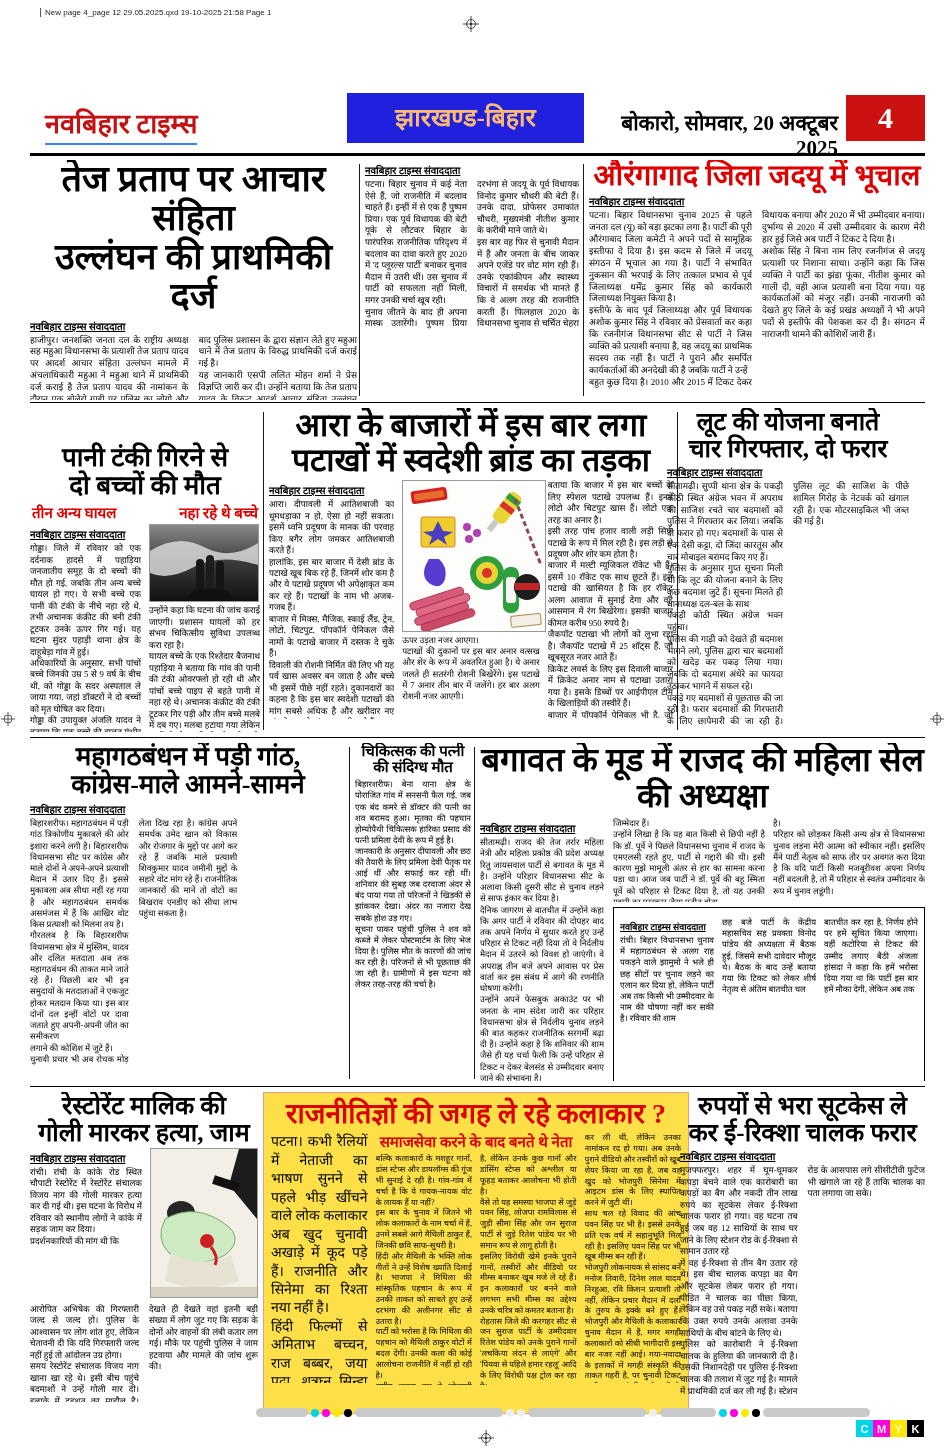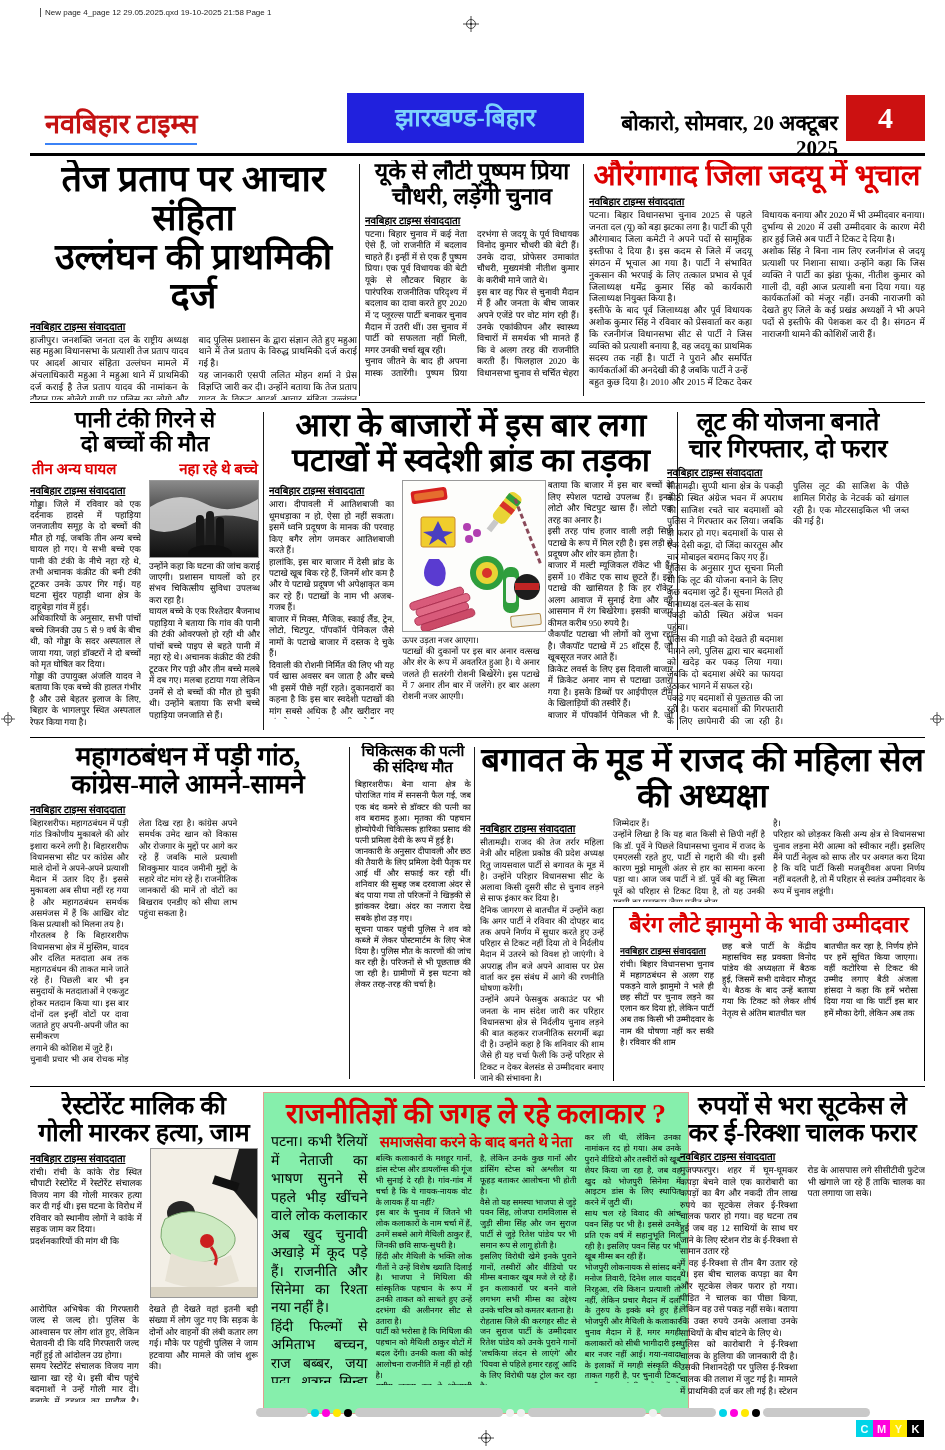--- a/index.html
+++ b/index.html
@@ -1,36 +1,36 @@
 <!DOCTYPE html>
 <html><head>
 <meta charset="utf-8">
 <style>
   html,body{margin:0;padding:0;background:#e8e8e8;}
   .page{position:relative;width:945px;height:1450px;background:#ffffff;margin:0 auto;
         font-family:"Liberation Serif", serif;color:#000;overflow:hidden;}
   .abs{position:absolute;}
   .slug{font-family:"Liberation Sans", sans-serif;font-size:8px;color:#222;border-left:1px solid #555;padding-left:4px;}
   .paper-name{font-size:27px;font-weight:bold;color:#c41212;border-bottom:2px solid #3b82f6;padding-bottom:2px;}
-  .edition-strip{background:#2121dd;color:#7dd3fc;font-size:25px;font-weight:bold;text-align:center;line-height:50px;}
+  .edition-strip{background:#2121dd;color:#fdba74;font-size:25px;font-weight:bold;text-align:center;line-height:50px;}
   .dateline{font-size:21px;font-weight:bold;text-align:right;}
   .pagenum{background:#cc1111;color:#fff;font-size:30px;font-weight:bold;text-align:center;line-height:46px;}
   .rule{background:#000;}
   .vdiv{position:absolute;width:1px;background:#1a1a1a;}
   .hl{font-weight:bold;text-align:center;line-height:1.08;white-space:pre-line;color:#000;}
   .hl.red{color:#dd0000;}
   .byline{font-weight:bold;font-size:10px;text-align:left;text-decoration:underline;margin:3px 0 2px 0;}
   .body{font-size:9px;line-height:1.32;text-align:justify;white-space:pre-line;overflow:hidden;column-gap:10px;column-fill:auto;}
   .cols2{column-count:2;}
   .cols3{column-count:3;}
   .subheads{display:flex;justify-content:space-between;font-weight:bold;color:#dd0000;font-size:15px;padding:2px 2px;}
   .photoframe{border:1px solid #999;background:#fff;}
   .caption{font-size:8.6px;line-height:1.3;text-align:justify;white-space:pre-line;overflow:hidden;}
   .boxart{border:1px solid #000;background:#fff;padding:5px 6px;overflow:hidden;}
-  .pinkbox{background:#86efac;border:1px solid #e0a090;padding:6px 7px;overflow:hidden;}
+  .pinkbox{background:#fde047;border:1px solid #e0a090;padding:6px 7px;overflow:hidden;}
   .colsflex{display:flex;gap:8px;overflow:hidden;}
   .colsflex>div{flex:1;min-width:0;}
   .colorbar{display:flex;align-items:center;gap:3px;height:9px;}
   .cap{background:#c9c9c9;border-radius:5px;height:9px;position:relative;}
   .dot{width:8px;height:8px;border-radius:50%;display:inline-block;}
   .cmyk-sq{width:17px;height:17px;font-family:"Liberation Sans",sans-serif;font-size:11px;font-weight:bold;
            display:inline-flex;align-items:center;justify-content:center;}
 </style>
 </head>
 <body>
@@ -60,42 +60,40 @@
     <div class="body cols2" style="height:132px;font-size:9px;">हाजीपुर। जनशक्ति जनता दल के राष्ट्रीय अध्यक्ष सह महुआ विधानसभा के प्रत्याशी तेज प्रताप यादव पर आदर्श आचार संहिता उल्लंघन मामले में अंचलाधिकारी महुआ ने महुआ थाने में प्राथमिकी दर्ज कराई है तेज प्रताप यादव की नामांकन के दौरान एक बोलेरो गाड़ी पर पुलिस का लोगो और नीला एवं लाल रंग का लाइट लगा हुआ, जो रैली के आगे एस्कॉर्ट करते हुए दिखाई दिया।
 चुनाव के दौरान पुलिस गाड़ी से एस्कॉर्ट किया जाना आदर्श आचार संहिता का उल्लंघन बताया गया है। वीडियो इंटरनेट मीडिया पर तेजी से प्रसारित होने के बाद पुलिस प्रशासन के द्वारा संज्ञान लेते हुए महुआ थाने में तेज प्रताप के विरुद्ध प्राथमिकी दर्ज कराई गई है।
 यह जानकारी एसपी ललित मोहन शर्मा ने प्रेस विज्ञप्ति जारी कर दी। उन्होंने बताया कि तेज प्रताप यादव के विरुद्ध आदर्श आचार संहिता उल्लंघन मामले में महुआ थाना में प्राथमिकी दर्ज कराई गई है।
 महुआ अंचलाधिकारी मनी कुमार वर्मा ने महुआ थाने में आदर्श आचार संहिता उल्लंघन मामले में प्राथमिकी दर्ज कराई है। दर्ज प्राथमिकी में बताया गया है कि तेज प्रताप यादव जन शक्ति जनता दल से बिहार विधानसभा चुनाव में 126 महुआ विधान सभा क्षेत्र से प्रत्याशी हैं।
 जिनका नामांकन कार्यक्रम निर्वाची पदाधिकारी सह अनुमंडल पदाधिकारी महुआ के कार्यालय में बीते 16 अक्टूबर को प्रस्तावित था। उनके नामांकन कार्यक्रम के समय का एक वीडियो इंटरनेट मीडिया पर प्रसारित हुआ। प्रसारित वीडियो में देखा गया कि एक उजले रंग का बोलेरो गाड़ी जिसका रजिस्ट्रेशन नम्बर बीआर 03अफ820, जिसके उपर पुलिस हूटर नीला एवं लाल रंग का लाइट लगा हुआ था। जो रैली के आगे आगे स्कॉट करते हुए दिखाई दिया गया है। चूंकि चुनाव जैसे समय में पुलिस गाड़ी से स्कॉट किया जाना आदर्श चुनाव आचार संहिता का उल्लंघन है।
 आदर्श चुनाव आचार संहिता उल्लंघन को लेकर जन शक्ति जनता दल के प्रत्याशी तेज प्रताप यादव के विरुद्ध भारतीय न्याय संहिता-2023 के सुसंगत धाराओं के अन्तर्गत प्राथमिकी की गई है। गौरतलब हो कि उजाला रंग के बोलोरो गाड़ी में पुलिस लिखा हुआ और पीछे से तेज प्रताप यादव की पार्टी का झंडा लिए प्रचार करने का वीडियो इंटरनेट मीडिया पर तेजी से प्रसारित हुआ।</div>
   </div>
   <div class="vdiv" style="left:359px;top:164px;height:232px;"></div>
 
   <div class="abs" style="left:365px;top:160px;width:214px;height:240px;overflow:hidden;">
-    <div class="hl" style="font-size:23px;">यूके से लौटी पुष्पम प्रिया
-चौधरी, लड़ेंगी चुनाव</div>
     <div class="byline">नवबिहार टाइम्स संवाददाता</div>
     <div class="body cols2" style="height:162px;font-size:8.8px;">पटना। बिहार चुनाव में कई नेता ऐसे हैं, जो राजनीति में बदलाव चाहते हैं। इन्हीं में से एक हैं पुष्पम प्रिया। एक पूर्व विधायक की बेटी यूके से लौटकर बिहार के पारंपरिक राजनीतिक परिदृश्य में बदलाव का दावा करते हुए 2020 में 'द प्लूरल्स पार्टी' बनाकर चुनाव मैदान में उतरी थीं। उस चुनाव में पार्टी को सफलता नहीं मिली, मगर उनकी चर्चा खूब रही।
 चुनाव जीतने के बाद ही अपना मास्क उतारेंगी। पुष्पम प्रिया दरभंगा से जदयू के पूर्व विधायक विनोद कुमार चौधरी की बेटी हैं। उनके दादा, प्रोफेसर उमाकांत चौधरी, मुख्यमंत्री नीतीश कुमार के करीबी माने जाते थे।
 इस बार वह फिर से चुनावी मैदान में हैं और जनता के बीच जाकर अपने एजेंडे पर वोट मांग रही हैं। उनके एकांकीपन और स्वास्थ्य विचारों में समर्थक भी मानते हैं कि वे अलग तरह की राजनीति करती हैं। फिलहाल 2020 के विधानसभा चुनाव से चर्चित चेहरा एक बार फिर बिहार की सियासत में सक्रिय हो गया है।</div>
   </div>
   <div class="vdiv" style="left:583px;top:164px;height:232px;"></div>
 
   <div class="abs" style="left:589px;top:160px;width:336px;height:240px;overflow:hidden;">
     <div class="hl red" style="font-size:29px;">औरंगागाद जिला जदयू में भूचाल</div>
     <div class="byline">नवबिहार टाइम्स संवाददाता</div>
     <div class="body cols2" style="height:180px;font-size:9px;">पटना। बिहार विधानसभा चुनाव 2025 से पहले जनता दल (यू) को बड़ा झटका लगा है। पार्टी की पूरी औरंगाबाद जिला कमेटी ने अपने पदों से सामूहिक इस्तीफा दे दिया है। इस कदम से जिले में जदयू संगठन में भूचाल आ गया है। पार्टी ने संभावित नुकसान की भरपाई के लिए तत्काल प्रभाव से पूर्व जिलाध्यक्ष धर्मेंद्र कुमार सिंह को कार्यकारी जिलाध्यक्ष नियुक्त किया है।
 इस्तीफे के बाद पूर्व जिलाध्यक्ष और पूर्व विधायक अशोक कुमार सिंह ने रविवार को प्रेसवार्ता कर कहा कि रजनीगंज विधानसभा सीट से पार्टी ने जिस व्यक्ति को प्रत्याशी बनाया है, वह जदयू का प्राथमिक सदस्य तक नहीं है। पार्टी ने पुराने और समर्पित कार्यकर्ताओं की अनदेखी की है जबकि पार्टी ने उन्हें
 बहुत कुछ दिया है। 2010 और 2015 में टिकट देकर विधायक बनाया और 2020 में भी उम्मीदवार बनाया। दुर्भाग्य से 2020 में उसी उम्मीदवार के कारण मेरी हार हुई जिसे अब पार्टी ने टिकट दे दिया है।
 अशोक सिंह ने बिना नाम लिए रजनीगंज से जदयू प्रत्याशी पर निशाना साधा। उन्होंने कहा कि जिस व्यक्ति ने पार्टी का झंडा फूंका, नीतीश कुमार को गाली दी, वही आज प्रत्याशी बना दिया गया। यह कार्यकर्ताओं को मंजूर नहीं। उनकी नाराजगी को देखते हुए जिले के कई प्रखंड अध्यक्षों ने भी अपने पदों से इस्तीफे की पेशकश कर दी है। संगठन में नाराजगी थामने की कोशिशें जारी हैं।</div>
   </div>
 
   <div class="abs rule" style="left:30px;top:402px;width:895px;height:1px;"></div>
 
   <div class="abs" style="left:30px;top:408px;width:230px;height:324px;overflow:hidden;">
-    <div class="hl" style="font-size:22px;">पानी टंकी गिरने से
+    <div class="hl" style="font-size:26px;margin-top:36px;">पानी टंकी गिरने से
 दो बच्चों की मौत</div>
     <div class="subheads">
       <span>तीन अन्य घायल</span>
       <span>नहा रहे थे बच्चे</span>
     </div>
     <div class="colsflex" style="height:248px;">
       <div>
         <div class="byline">नवबिहार टाइम्स संवाददाता</div>
         <div class="body" style="height:230px;font-size:8.7px;">गोड्डा। जिले में रविवार को एक दर्दनाक हादसे में पहाड़िया जनजातीय समूह के दो बच्चों की मौत हो गई, जबकि तीन अन्य बच्चे घायल हो गए। ये सभी बच्चे एक पानी की टंकी के नीचे नहा रहे थे, तभी अचानक कंक्रीट की बनी टंकी टूटकर उनके ऊपर गिर गई। यह घटना सुंदर पहाड़ी थाना क्षेत्र के दाहूबेड़ा गांव में हुई।
 अधिकारियों के अनुसार, सभी पांचों बच्चे जिनकी उम्र 5 से 9 वर्ष के बीच थी, को गोड्डा के सदर अस्पताल ले जाया गया, जहां डॉक्टरों ने दो बच्चों को मृत घोषित कर दिया।
@@ -235,21 +233,20 @@
 इसके बाद से परिहार की जनता के कई फोन और फेसबुक-ट्विटर पर संदेश आने लगे। सबकी एक ही अपील थी मैडम, परिहार को मत छोड़िए। परिहार की बदहाल स्थिति के लिए वर्तमान भाजपा विधायक गायत्री देवी ही नहीं, बल्कि पूर्व विधायक डॉ. रामचंद्र पूर्वे भी समान रूप से</div>
       </div>
       <div style="flex:1;min-width:0;">
         <div class="colsflex" style="height:84px;">
           <div class="body" style="font-size:8.5px;height:84px;">जिम्मेदार हैं।
 उन्होंने लिखा है कि यह बात किसी से छिपी नहीं है कि डॉ. पूर्वे ने पिछले विधानसभा चुनाव में राजद के एमएलसी रहते हुए, पार्टी से गद्दारी की थी। इसी कारण मुझे मामूली अंतर से हार का सामना करना पड़ा था। आज जब पार्टी ने डॉ. पूर्वे की बहू स्मिता पूर्वे को परिहार से टिकट दिया है, तो यह उनकी गद्दारी का पुरस्कार जैसा प्रतीत होता</div>
           <div class="body" style="font-size:8.5px;height:84px;">है।
 परिहार को छोड़कर किसी अन्य क्षेत्र से विधानसभा चुनाव लड़ना मेरी आत्मा को स्वीकार नहीं। इसलिए मैंने पार्टी नेतृत्व को साफ तौर पर अवगत करा दिया है कि यदि पार्टी किसी मजबूरीवश अपना निर्णय नहीं बदलती है, तो मैं परिहार से स्वतंत्र उम्मीदवार के रूप में चुनाव लडूंगी।</div>
         </div>
         <div class="boxart" style="margin-top:5px;height:192px;">
-          <div class="hl red" style="font-size:22px;">बैरंग लौटे झामुमो के भावी उम्मीदवार</div>
           <div class="colsflex" style="margin-top:4px;height:150px;">
             <div>
               <div class="byline" style="font-size:9px;">नवबिहार टाइम्स संवाददाता</div>
               <div class="body" style="font-size:8.4px;height:132px;">रांची। बिहार विधानसभा चुनाव में महागठबंधन से अलग राह पकड़ने वाले झामुमो ने भले ही छह सीटों पर चुनाव लड़ने का एलान कर दिया हो, लेकिन पार्टी अब तक किसी भी उम्मीदवार के नाम की घोषणा नहीं कर सकी है। रविवार की शाम</div>
             </div>
             <div class="body" style="font-size:8.4px;height:150px;">छह बजे पार्टी के केंद्रीय महासचिव सह प्रवक्ता विनोद पांडेय की अध्यक्षता में बैठक हुई, जिसमें सभी दावेदार मौजूद थे। बैठक के बाद उन्हें बताया गया कि टिकट को लेकर शीर्ष नेतृत्व से अंतिम बातचीत चल</div>
             <div class="body" style="font-size:8.4px;height:150px;">बातचीत कर रहा है, निर्णय होने पर हमें सूचित किया जाएगा। वहीं कटोरिया से टिकट की उम्मीद लगाए बैठी अंजला हांसदा ने कहा कि हमें भरोसा दिया गया था कि पार्टी इस बार हमें मौका देगी, लेकिन अब तक</div>
           </div>
         </div>
       </div>

